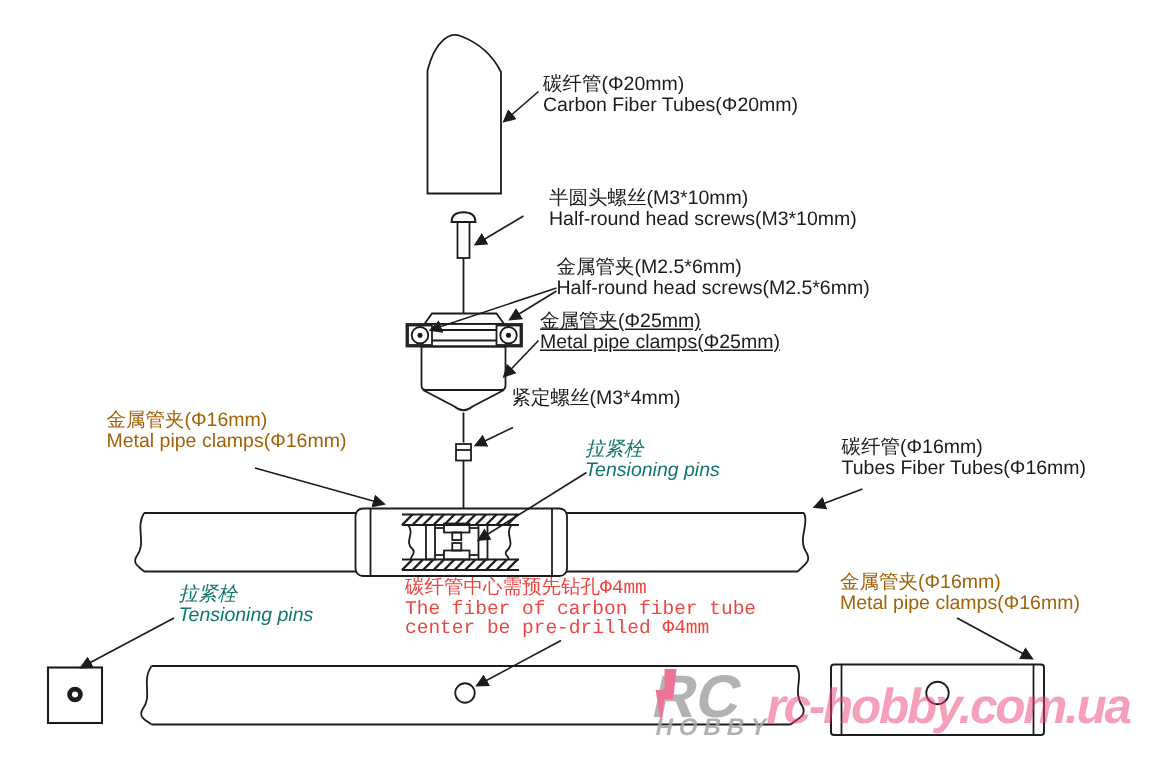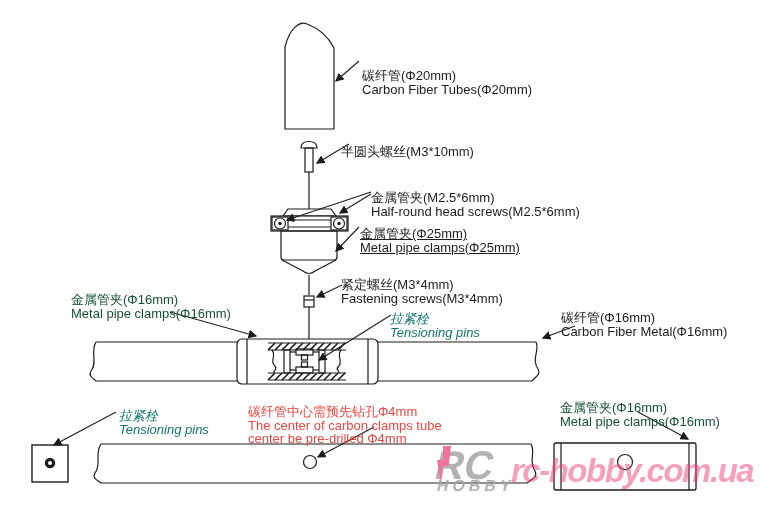--- a/index.html
+++ b/index.html
@@ -1,22 +1,22 @@
 <!DOCTYPE html>
 <html><head>
 <meta charset="utf-8">
 <style>
   html,body{margin:0;padding:0;background:#ffffff;}
   .canvas{
     position:relative;width:770px;height:513px;background:#ffffff;overflow:hidden;
     font-family:"Liberation Sans", sans-serif;
   }
   .canvas svg{position:absolute;left:0;top:0;}
-  .label{position:absolute;font-size:13px;line-height:13.5px;color:#1c1c1c;white-space:nowrap;margin-top:20px;}
-  .label.blue{color:#14532d;}
+  .label{position:absolute;font-size:13px;line-height:13.5px;color:#1c1c1c;white-space:nowrap;}
+  .label.blue{color:#a16207;}
   .label.orange{color:#0f766e;font-style:italic;}
   .label.red{color:#ee4541;}
   .label span{display:block;}
   
   .wm-logo{position:absolute;left:436px;top:446px;width:115px;height:52px;opacity:.85;}
   .wm-rc{display:flex;align-items:flex-start;transform:skewX(-12deg);color:#a5a5a5;
          font-weight:bold;font-size:40px;line-height:38px;}
   .wm-rc .ltr{display:block;}
   .wm-bolt{margin:0 -1px;}
   .wm-hobby{position:absolute;left:1px;top:31px;transform:skewX(-12deg);color:#a5a5a5;
@@ -150,62 +150,62 @@
     </div>
     <div class="wm-hobby">HOBBY</div>
   </div>
   <div class="wm-site">rc-hobby.com.ua</div>
 
   <div class="label" style="left:362px;top:49px;">
     <span>碳纤管(Φ20mm)</span>
     <span>Carbon Fiber Tubes(Φ20mm)</span>
   </div>
 
-  <div class="label" style="left:341px;top:125px;">
+  <div class="label" style="left:366px;top:125px;">
     <span>半圆头螺丝(M3*10mm)</span>
+    <span>Half-round head screws(M3*10mm)</span>
   </div>
 
   <div class="label" style="left:371px;top:171px;">
     <span>金属管夹(M2.5*6mm)</span>
     <span>Half-round head screws(M2.5*6mm)</span>
   </div>
 
   <div class="label" style="left:360px;top:207px;text-decoration:underline;">
     <span>金属管夹(Φ25mm)</span>
     <span>Metal pipe clamps(Φ25mm)</span>
   </div>
 
   <div class="label" style="left:341px;top:258px;">
     <span>紧定螺丝(M3*4mm)</span>
-    <span>Fastening screws(M3*4mm)</span>
   </div>
 
   <div class="label blue" style="left:71px;top:273px;">
     <span>金属管夹(Φ16mm)</span>
     <span>Metal pipe clamps(Φ16mm)</span>
   </div>
 
   <div class="label orange" style="left:390px;top:292px;">
     <span>拉紧栓</span>
     <span>Tensioning pins</span>
   </div>
 
   <div class="label" style="left:561px;top:291px;">
     <span>碳纤管(Φ16mm)</span>
-    <span>Carbon Fiber Metal(Φ16mm)</span>
+    <span>Tubes Fiber Tubes(Φ16mm)</span>
   </div>
 
   <div class="label orange" style="left:119px;top:389px;">
     <span>拉紧栓</span>
     <span>Tensioning pins</span>
   </div>
 
-  <div class="label red" style="left:248px;top:385px;">
+  <div class="label red" style="left:270px;top:385px;font-family:Liberation Mono, monospace;">
     <span>碳纤管中心需预先钻孔Φ4mm</span>
-    <span>The center of carbon clamps tube</span>
+    <span>The fiber of carbon fiber tube</span>
     <span>center be pre-drilled Φ4mm</span>
   </div>
 
   <div class="label blue" style="left:560px;top:381px;">
     <span>金属管夹(Φ16mm)</span>
     <span>Metal pipe clamps(Φ16mm)</span>
   </div>
 
 </div>
 

